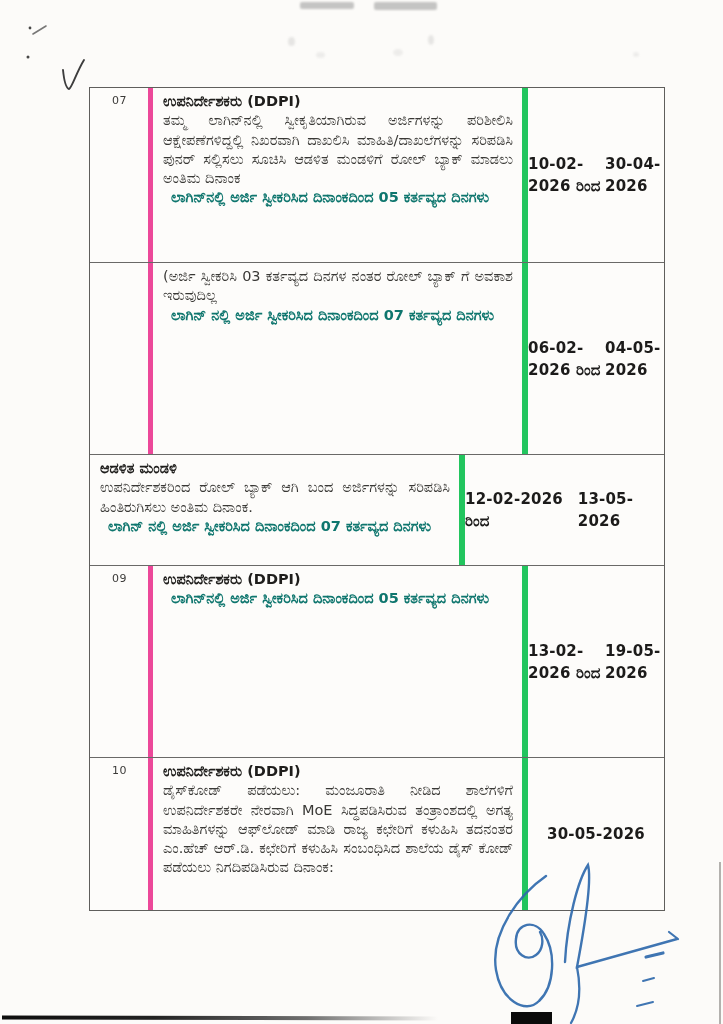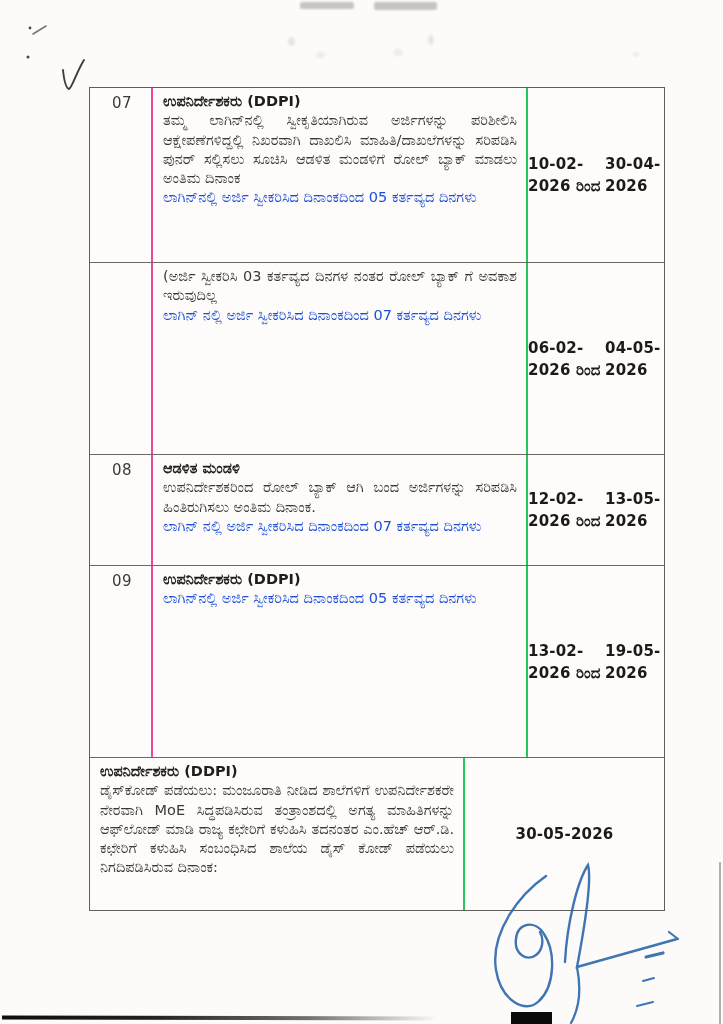--- a/index.html
+++ b/index.html
@@ -12,31 +12,31 @@
   
   .sched-table{
     position:absolute;left:89px;top:87px;width:576px;
     border:1.2px solid #5f5e5c;box-sizing:border-box;
     background:#fdfcfa;
   }
   .trow{display:flex;box-sizing:border-box;border-bottom:1px solid #6a6967;}
   .trow:last-child{border-bottom:none;}
   .h0{height:175px}.h1{height:192px}.h2{height:111px}.h3{height:192px}.h4{height:152px}
   .c-no{
-    width:63px;box-sizing:border-box;border-right:2px solid #ec4899;
-    padding:6px 0 0 22px;font-size:15px;color:#3b3a38;letter-spacing:.5px;
+    width:63px;box-sizing:border-box;border-right:5px solid #ec4899;
+    padding:6px 0 0 22px;font-size:11px;color:#3b3a38;letter-spacing:.5px;
   }
   .c-desc{
-    width:375px;box-sizing:border-box;border-right:2px solid #22c55e;
+    width:375px;box-sizing:border-box;border-right:6px solid #22c55e;
     padding:4px 9px 0 10px;overflow:hidden;
   }
   .c-desc p{margin:0;font-size:14.5px;line-height:19.3px;text-align:justify;}
   .c-desc p.hdr{font-weight:bold;color:#1f1e1c;text-align:left;}
   .c-desc p.bodytxt{color:#3a3936;}
-  .c-desc p.dl{font-weight:normal;color:#1d4ed8;}
+  .c-desc p.dl{font-weight:bold;color:#0f766e;margin-left:8px;}
   .c-date{
     flex:1;display:flex;flex-direction:row;justify-content:center;align-items:center;
     font-size:15px;font-weight:600;color:#1c1b1a;line-height:22px;letter-spacing:.2px;
     overflow:hidden;
   }
   
   .smudge{position:absolute;background:#8e8e8e;filter:blur(1.3px);border-radius:2px;}
   .speck{position:absolute;background:#9a9a9a;filter:blur(1px);border-radius:50%;}
   .pen-marks{position:absolute;left:18px;top:18px;}
   .signature{position:absolute;left:480px;top:860px;}
@@ -89,21 +89,20 @@
         <p class="bodytxt">(ಅರ್ಜಿ ಸ್ವೀಕರಿಸಿ 03 ಕರ್ತವ್ಯದ ದಿನಗಳ ನಂತರ ರೋಲ್ ಬ್ಯಾಕ್ ಗೆ ಅವಕಾಶ ಇರುವುದಿಲ್ಲ</p>
         <p class="dl">ಲಾಗಿನ್ ನಲ್ಲಿ ಅರ್ಜಿ ಸ್ವೀಕರಿಸಿದ ದಿನಾಂಕದಿಂದ 07 ಕರ್ತವ್ಯದ ದಿನಗಳು</p>
       </div>
       <div class="c-date">
         <div>06-02-2026 ರಿಂದ</div>
         <div>04-05-2026</div>
       </div>
     </div>
 
     <div class="trow h2">
-      <div class="c-no"><span>08</span></div>
       <div class="c-desc">
         <p class="hdr">ಆಡಳಿತ ಮಂಡಳಿ</p>
         <p class="bodytxt">ಉಪನಿರ್ದೇಶಕರಿಂದ ರೋಲ್ ಬ್ಯಾಕ್ ಆಗಿ ಬಂದ ಅರ್ಜಿಗಳನ್ನು ಸರಿಪಡಿಸಿ ಹಿಂತಿರುಗಿಸಲು ಅಂತಿಮ ದಿನಾಂಕ.</p>
         <p class="dl">ಲಾಗಿನ್ ನಲ್ಲಿ ಅರ್ಜಿ ಸ್ವೀಕರಿಸಿದ ದಿನಾಂಕದಿಂದ 07 ಕರ್ತವ್ಯದ ದಿನಗಳು</p>
       </div>
       <div class="c-date">
         <div>12-02-2026 ರಿಂದ</div>
         <div>13-05-2026</div>
       </div>
     </div>
@@ -114,20 +113,21 @@
         <p class="hdr">ಉಪನಿರ್ದೇಶಕರು (DDPI)</p>
         <p class="dl">ಲಾಗಿನ್‌ನಲ್ಲಿ ಅರ್ಜಿ ಸ್ವೀಕರಿಸಿದ ದಿನಾಂಕದಿಂದ 05 ಕರ್ತವ್ಯದ ದಿನಗಳು</p>
       </div>
       <div class="c-date">
         <div>13-02-2026 ರಿಂದ</div>
         <div>19-05-2026</div>
       </div>
     </div>
 
     <div class="trow h4">
+      <div class="c-no"><span>10</span></div>
       <div class="c-desc">
         <p class="hdr">ಉಪನಿರ್ದೇಶಕರು (DDPI)</p>
         <p class="bodytxt">ಡೈಸ್‌ಕೋಡ್ ಪಡೆಯಲು: ಮಂಜೂರಾತಿ ನೀಡಿದ ಶಾಲೆಗಳಿಗೆ ಉಪನಿರ್ದೇಶಕರೇ ನೇರವಾಗಿ MoE ಸಿದ್ಧಪಡಿಸಿರುವ ತಂತ್ರಾಂಶದಲ್ಲಿ ಅಗತ್ಯ ಮಾಹಿತಿಗಳನ್ನು ಆಫ್‌ಲೋಡ್ ಮಾಡಿ ರಾಜ್ಯ ಕಛೇರಿಗೆ ಕಳುಹಿಸಿ ತದನಂತರ ಎಂ.ಹೆಚ್ ಆರ್.ಡಿ. ಕಛೇರಿಗೆ ಕಳುಹಿಸಿ ಸಂಬಂಧಿಸಿದ ಶಾಲೆಯ ಡೈಸ್ ಕೋಡ್ ಪಡೆಯಲು ನಿಗದಿಪಡಿಸಿರುವ ದಿನಾಂಕ:</p>
       </div>
       <div class="c-date">
         <div>30-05-2026</div>
         <div></div>
       </div>
     </div>
 

